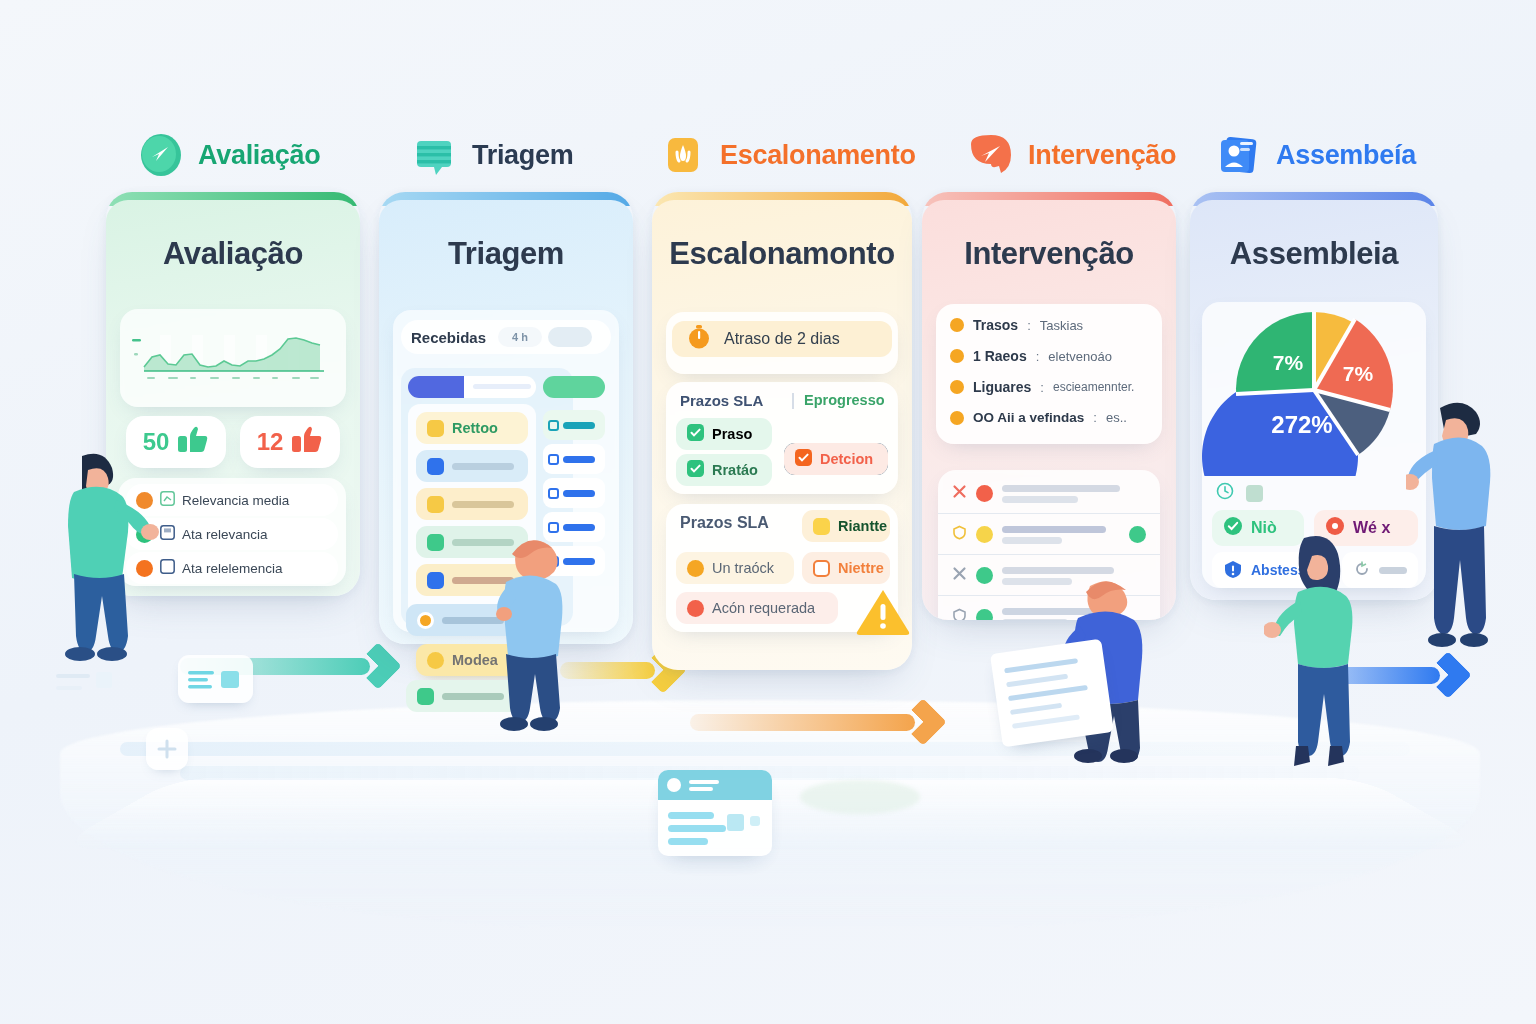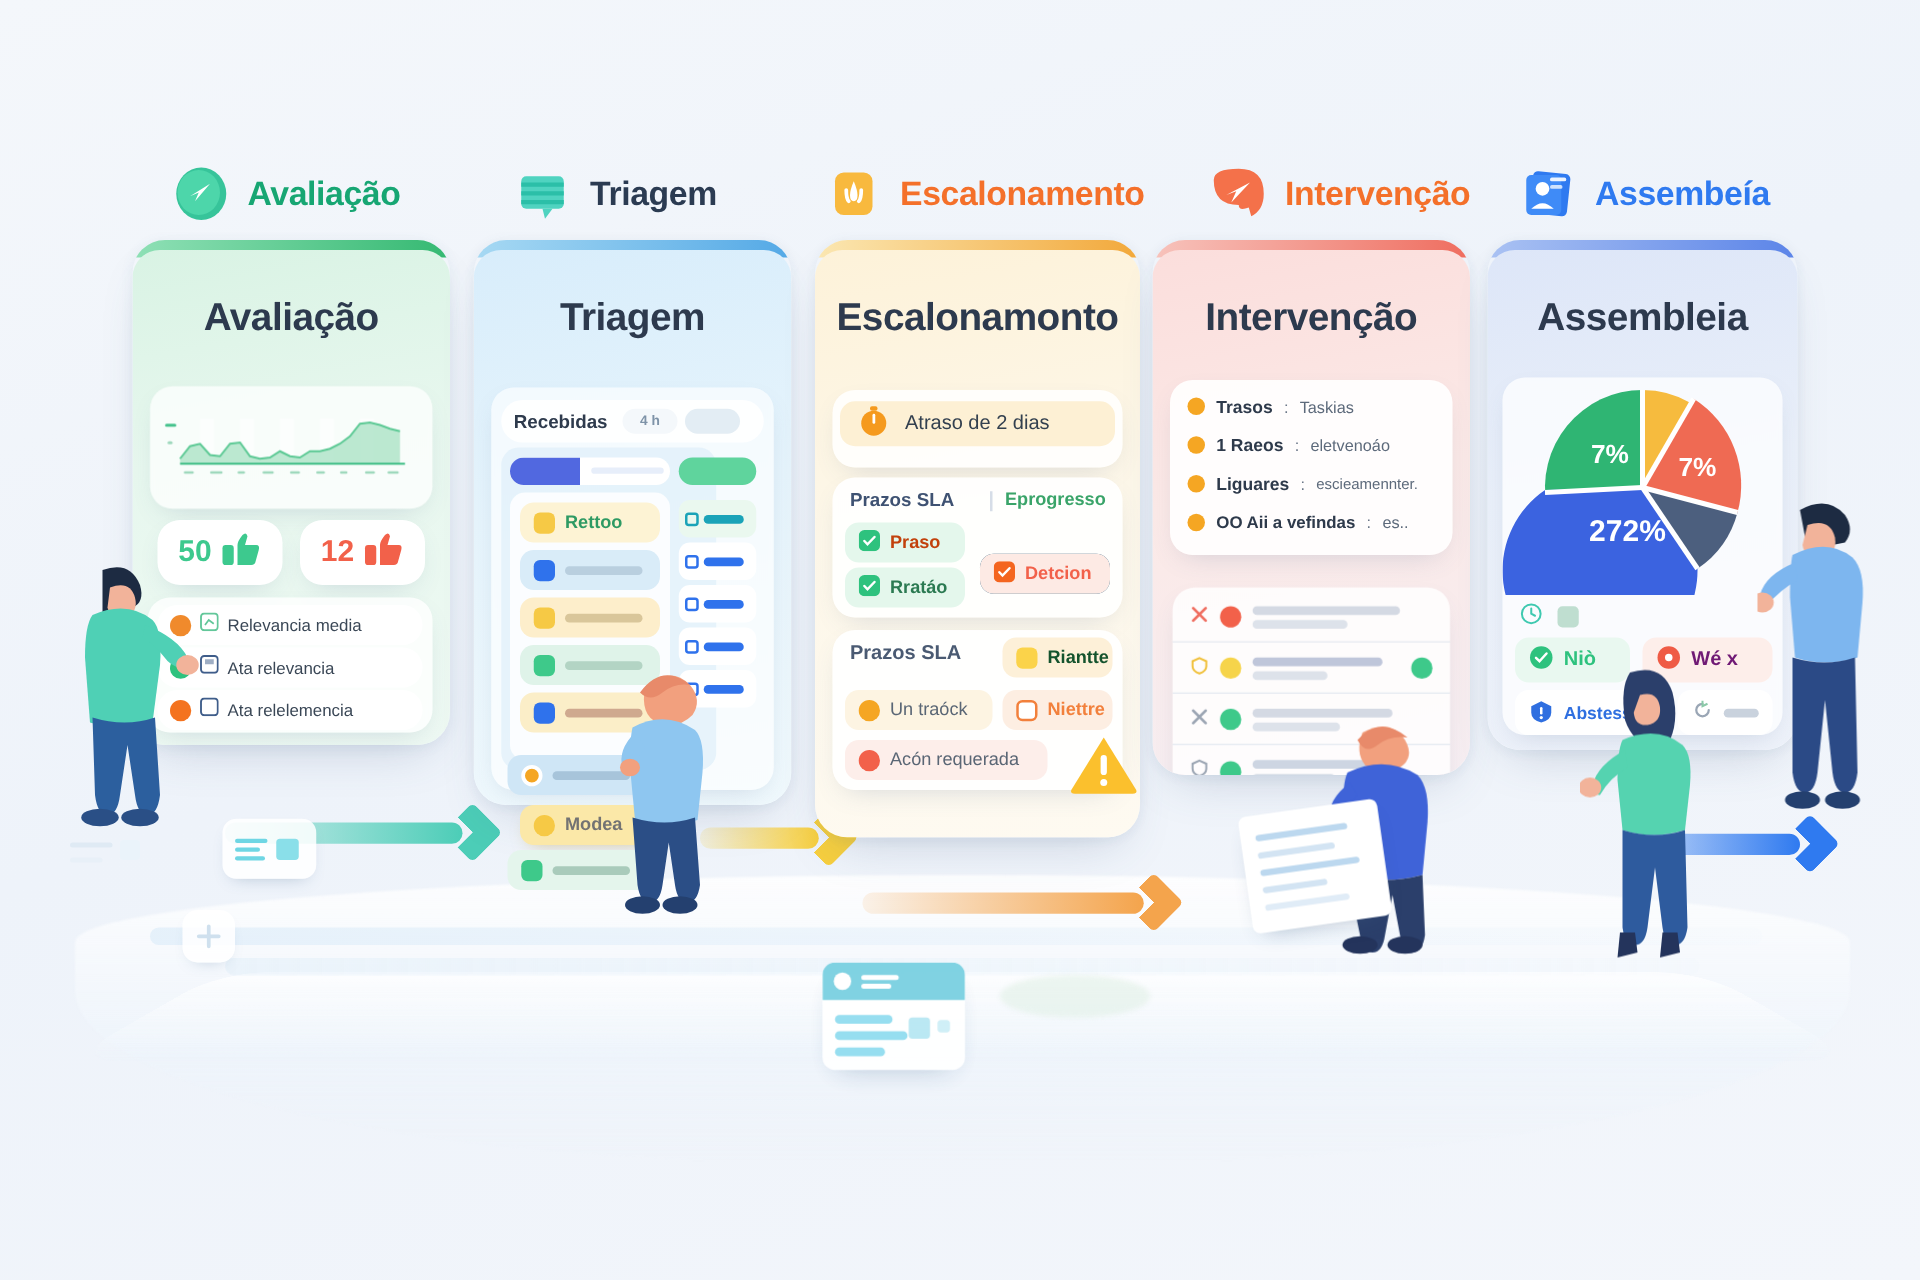--- a/index.html
+++ b/index.html
@@ -268,21 +268,21 @@
     <div class="ctitle">Triagem</div>
 
     <div class="panel" style="left:14px;top:118px;width:226px;height:322px;background:rgba(255,255,255,.62);">
 
       <div style="position:absolute;left:8px;top:10px;width:210px;height:34px;border-radius:17px;background:rgba(255,255,255,.9);display:flex;align-items:center;gap:6px;padding:0 10px;">
         <span style="font-size:15px;font-weight:700;color:#2e3b4d;">Recebidas</span>
         <span style="margin-left:6px;font-size:11px;font-weight:700;color:#7e93a8;background:#f4f8fb;border-radius:12px;padding:4px 14px;">4 h</span>
         <span style="font-size:11px;background:#e3edf4;border-radius:12px;padding:4px 14px;width:44px;height:20px;"></span>
       </div>
 
-      <div style="position:absolute;left:8px;top:48px;width:172px;height:258px;border-radius:14px;background:rgba(219,237,249,.6);">
+      <div style="position:absolute;left:8px;top:58px;width:172px;height:258px;border-radius:14px;background:rgba(219,237,249,.6);">
 
         <div style="position:absolute;left:7px;top:8px;width:128px;height:22px;border-radius:11px;background:#ffffff;overflow:hidden;">
           <div style="width:56px;height:22px;background:#5168e0;"></div>
         </div>
         <div style="position:absolute;left:72px;top:16px;width:58px;height:5px;border-radius:3px;background:#e7eefa;"></div>
 
         <div style="position:absolute;left:7px;top:36px;width:128px;height:214px;border-radius:12px;background:rgba(255,255,255,.8);">
           <div class="chip" style="position:absolute;left:8px;top:8px;width:112px;background:#fdf3d4;">
             <span class="sq" style="background:#f6c945;"></span>
             <span style="color:#2e9a63;">Rettoo</span>
@@ -368,21 +368,21 @@
     <div class="panel" style="left:14px;top:190px;width:232px;height:112px;background:rgba(255,255,255,.9);">
       <span style="position:absolute;left:14px;top:10px;font-size:15px;font-weight:700;color:#3f5272;">Prazos SLA</span>
       <span style="position:absolute;left:126px;top:11px;width:1.5px;height:16px;background:#d6dde7;"></span>
       <span style="position:absolute;left:138px;top:10px;font-size:14.5px;font-weight:700;color:#3aa469;">Eprogresso</span>
 
       <div class="chip" style="position:absolute;left:10px;top:36px;width:96px;background:#e4f7ec;">
         <span><svg width="17" height="17" viewBox="0 0 17 17">
               <rect width="17" height="17" rx="4.5" fill="#2ec27e"></rect>
               <path d="M4.5 8.8 L7 11.4 L12.6 5.6" stroke="#fff" stroke-width="2" fill="none" stroke-linecap="round"></path>
             </svg></span>
-        <span style="color:#c2410c;">Praso</span>
+        <span style="color:#000000;">Praso</span>
       </div>
       <div class="chip" style="position:absolute;left:118px;top:36px;width:104px;background:#0c4a6e;margin-top:25px;">
         <span><svg width="17" height="17" viewBox="0 0 17 17">
               <rect width="17" height="17" rx="4.5" fill="#f4822f"></rect>
               <path d="M4.5 8.8 L7 11.4 L12.6 5.6" stroke="#fff" stroke-width="2" fill="none" stroke-linecap="round"></path>
             </svg></span>
         <span style="color:#8e9aa8;">Ondó</span>
       </div>
       <div class="chip" style="position:absolute;left:10px;top:72px;width:96px;background:#e4f7ec;">
         <span><svg width="17" height="17" viewBox="0 0 17 17">

